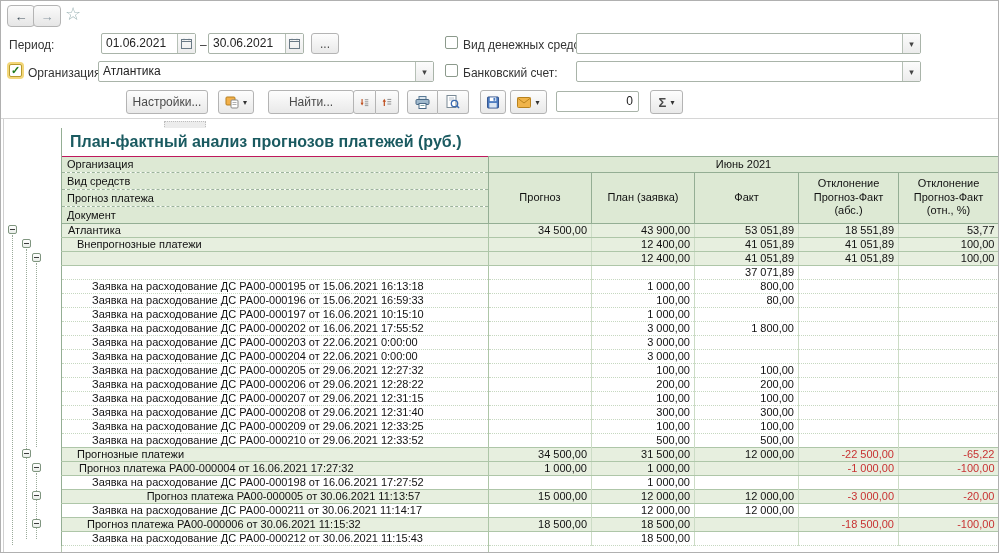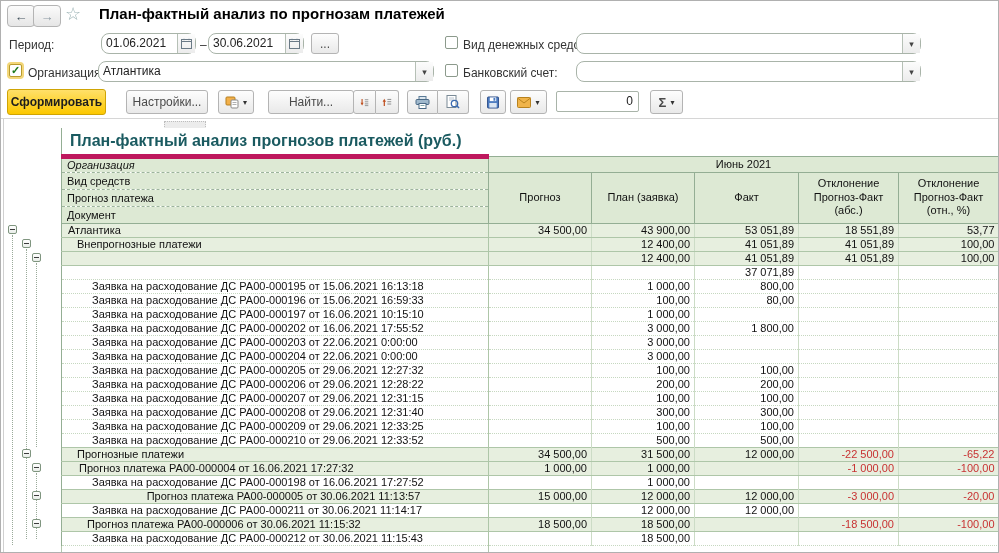--- a/index.html
+++ b/index.html
@@ -6,21 +6,21 @@
   .page{position:relative;width:997px;height:551px;border:1px solid #b0b0b0;background:#fff;
         font-family:"Liberation Sans",sans-serif;font-size:12px;color:#222;overflow:hidden;}
   .lbl{position:absolute;font-size:12px;color:#333;white-space:nowrap;}
   .navbtn{position:absolute;top:4px;width:26px;height:20px;border:1px solid #b4b4b4;border-radius:4px;
           background:linear-gradient(#fbfbfb,#e6e6e6);display:flex;align-items:center;justify-content:center;
           font-size:13px;color:#43525e;cursor:default;}
   .navbtn.fwd{color:#8b99a2;}
   .star{position:absolute;top:3px;font-size:18px;color:#9db4b6;line-height:20px;}
   .wintitle{position:absolute;top:4px;font-size:15px;font-weight:bold;color:#000;white-space:nowrap;}
 
-  .field{position:absolute;height:21px;border:1px solid #a9b4a9;border-radius:8px;background:#fff;
+  .field{position:absolute;height:21px;border:1px solid #a9b4a9;border-radius:2px;background:#fff;
          display:flex;align-items:stretch;box-sizing:border-box;}
   .field .val{flex:1;padding:0 4px;font-size:12px;line-height:19px;white-space:nowrap;overflow:hidden;}
   .field .seg{width:17px;border-left:1px solid #b6c0b6;background:linear-gradient(#fcfcfc,#ececec);
               display:flex;align-items:center;justify-content:center;font-size:9px;color:#444;}
   .counter{position:absolute;height:21px;border:1px solid #a9b4a9;border-radius:2px;background:#fff;
            text-align:right;font-size:12px;line-height:19px;padding:0 5px;box-sizing:border-box;}
 
   .cb{position:absolute;width:13px;height:13px;border:1px solid #8c9a8c;border-radius:2px;background:#fff;
       display:flex;align-items:center;justify-content:center;font-size:11px;font-weight:bold;color:#1e7a1e;box-sizing:border-box;}
   .cb.checked{border-color:#b89b2e;box-shadow:0 0 0 2px #f3d77a;}
@@ -45,21 +45,21 @@
 
   table.rpt{position:absolute;left:60px;top:0;width:937px;border-collapse:collapse;table-layout:fixed;
             font-size:11px;color:#111;}
   .rpt td{padding:0;box-sizing:border-box;overflow:hidden;}
   tr.sp td{height:9px;border:none;}
   tr.titlerow td{height:28px;border-left:1px solid #94ae94;font-size:16px;font-weight:bold;
                  color:var(--c-title,#1a5a60);padding-left:8px;white-space:nowrap;background:#fff;}
   tr.ha td{height:16px;} tr.hb td{height:17px;}
   td.hl{background:var(--c-header,#dde9d4);border-left:1px solid #94ae94;border-right:1px solid #94ae94;
         border-bottom:1px dashed #9cb49c;padding-left:5px;text-align:left;}
-  td.hl.first{border-top:5px solid #be185d;font-style:italic;}
+  td.hl.first{border-top:1px solid #be185d;}
   td.hl.last{border-bottom:1px solid #94ae94;}
   td.hp{background:var(--c-header,#dde9d4);border:1px solid #94ae94;text-align:center;}
   td.hc{background:var(--c-header,#dde9d4);border:1px solid #94ae94;text-align:center;vertical-align:middle;
         line-height:1.25;padding:1px 2px;}
   tr.drow{height:14px;}
   tr.drow td{border-bottom:1px dotted #c6d8c0;line-height:13px;}
   td.c-label{border-left:1px solid #94ae94;border-right:1px solid #aec6a8;white-space:nowrap;}
   td.c-num{text-align:right;padding-right:4px;border-right:1px solid #ccdcc6;}
   td.c-num:last-child{border-right:none;}
   tr.group td{background:var(--c-group,#e7efdf);border-bottom:1px solid #aec6a8;border-top:1px solid #aec6a8;}
@@ -75,21 +75,20 @@
   .icon{display:inline-block;vertical-align:middle;}
 </style>
 </head>
 <body>
 
 <div class="page">
 
   <div class="navbtn" style="left:6px">←</div>
   <div class="navbtn fwd" style="left:32px">→</div>
   <div class="star" style="left:64px">☆</div>
-  <div class="wintitle" style="left:98px">План-фактный анализ по прогнозам платежей</div>
 
   <div class="lbl" style="left:8px;top:37px">Период:</div>
   <div class="field" style="left:100px;top:32px;width:95px">
     <div class="val">01.06.2021</div>
     <div class="seg">
       <svg class="icon" width="11" height="11" viewBox="0 0 11 11">
           <rect x="0.5" y="1.5" width="10" height="9" fill="none" stroke="#6a7a86"></rect>
           <line x1="0.5" y1="3.5" x2="10.5" y2="3.5" stroke="#6a7a86"></line>
           <line x1="3" y1="0.8" x2="3" y2="2.2" stroke="#6a7a86"></line>
           <line x1="8" y1="0.8" x2="8" y2="2.2" stroke="#6a7a86"></line>
@@ -124,21 +123,20 @@
     <div class="seg">▾</div>
   </div>
 
   <div class="cb" style="left:444px;top:63px"></div>
   <div class="lbl" style="left:462px;top:65px">Банковский счет:</div>
   <div class="field" style="left:575px;top:60px;width:345px">
     <div class="val"></div>
     <div class="seg">▾</div>
   </div>
 
-  <div class="btn primary" style="left:6px;top:88px;width:99px">Сформировать</div>
   <div class="btn" style="left:125px;top:89px;width:82px">Настройки...</div>
   <div class="btn" style="left:217px;top:89px;width:36px">
     <svg class="icon" width="14" height="13" viewBox="0 0 14 13">
         <rect x="1" y="1" width="9" height="8" rx="1" fill="#f2b04a" stroke="#b87f1e"></rect>
         <rect x="6" y="4" width="7" height="8" rx="1" fill="#fff" stroke="#8a8a8a"></rect>
         <line x1="7.5" y1="6.5" x2="11.5" y2="6.5" stroke="#b0b0b0"></line>
         <line x1="7.5" y1="8.5" x2="11.5" y2="8.5" stroke="#b0b0b0"></line>
       </svg>
     <span class="dd">▾</span>
   </div>

